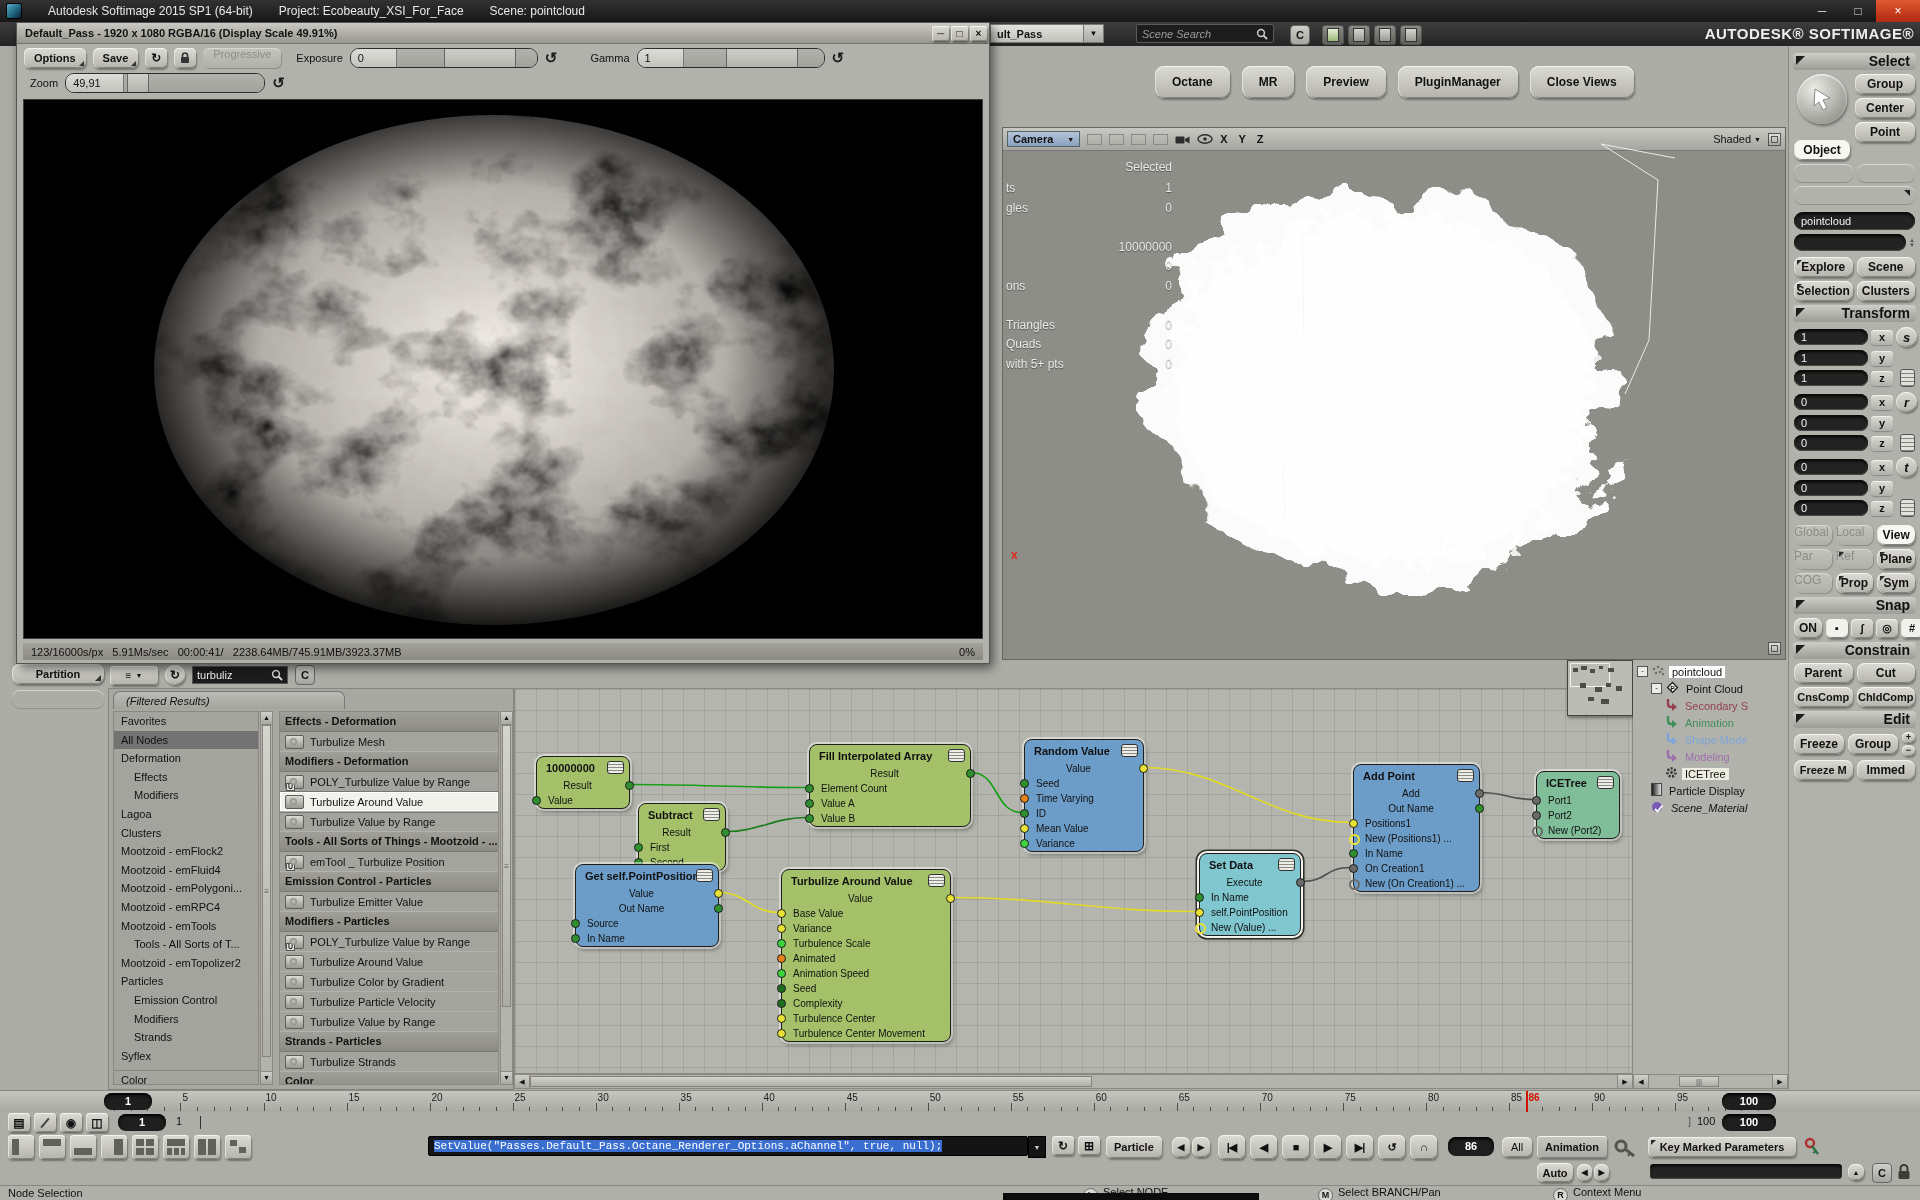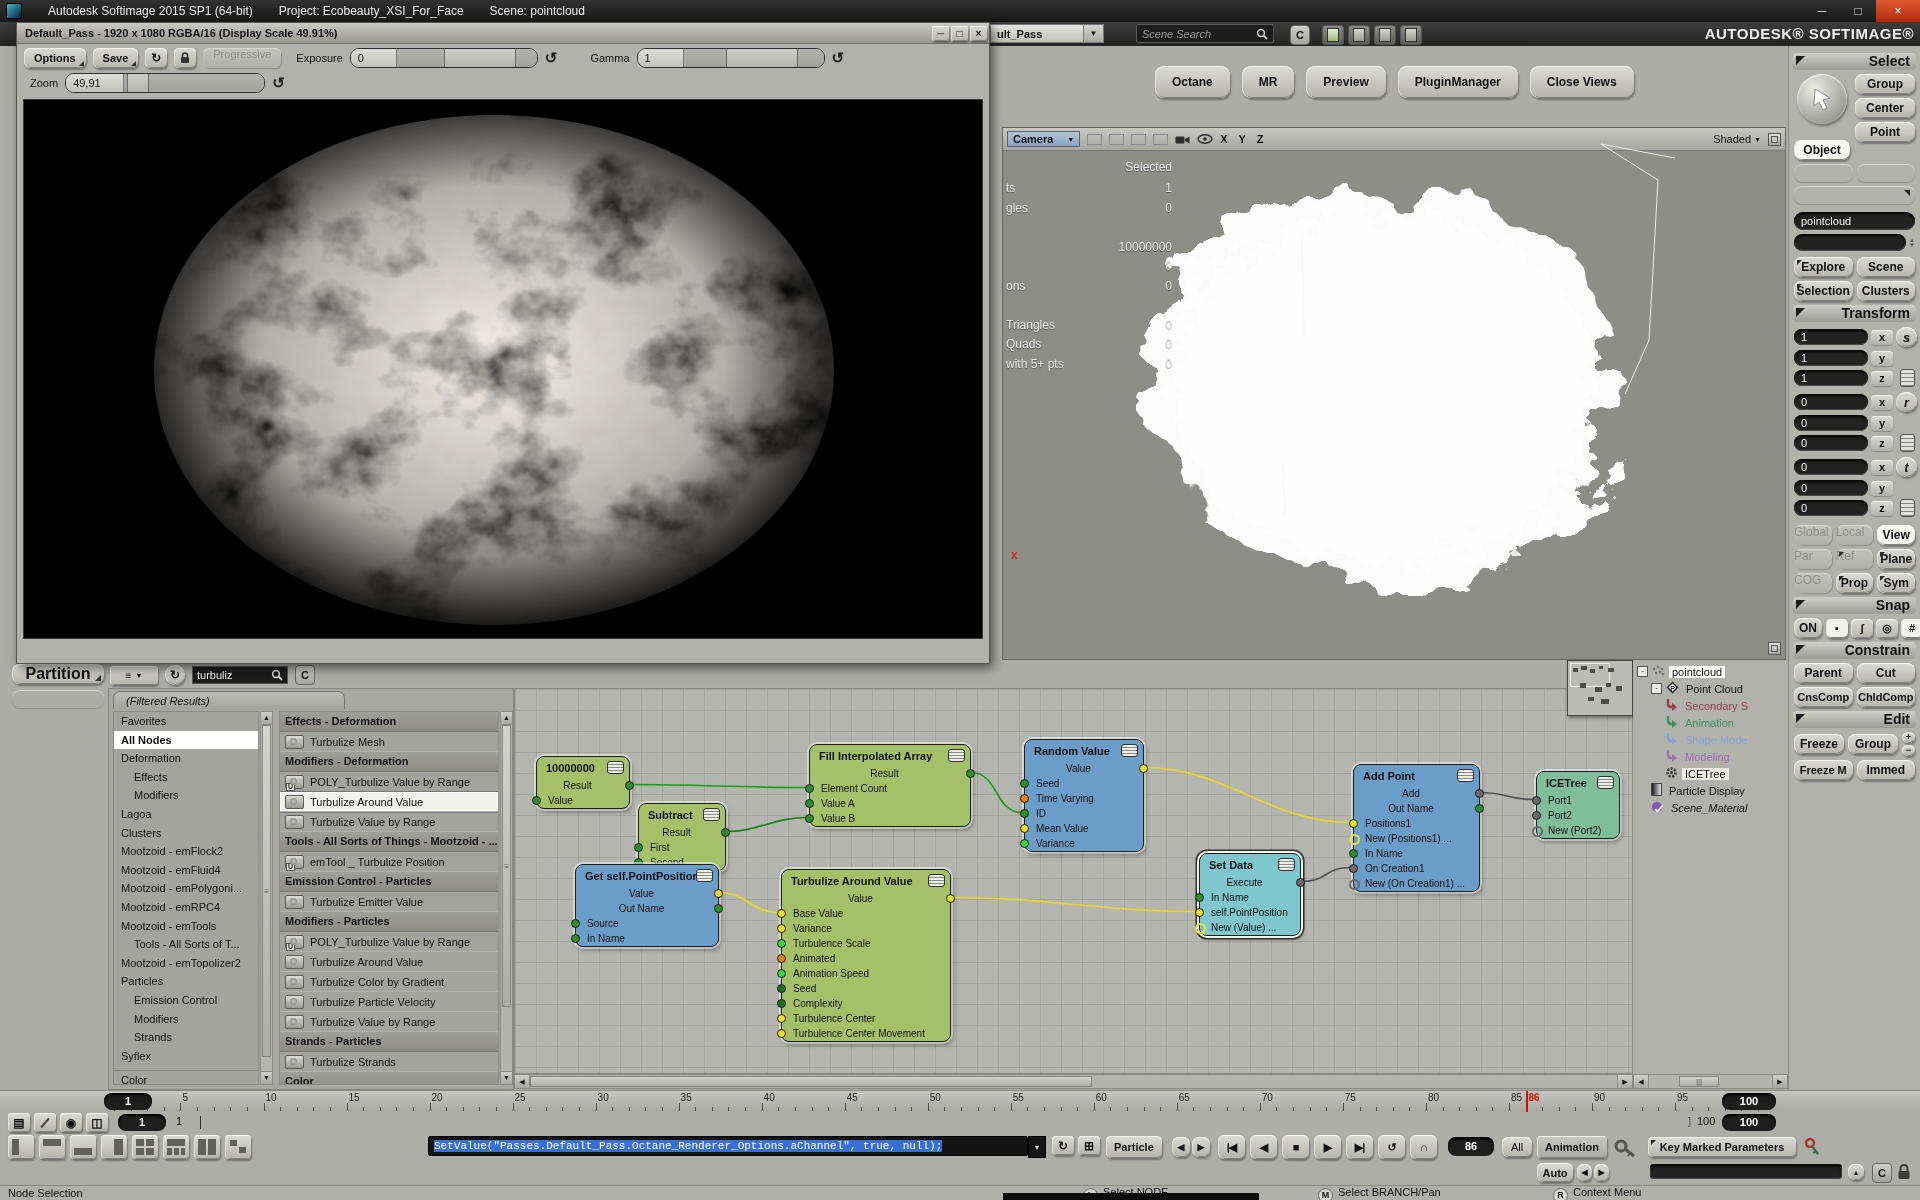--- a/index.html
+++ b/index.html
@@ -91,32 +91,32 @@
   .srtbtn{width:21px;height:20px;border-radius:50%;font-weight:bold;font-style:italic;font-size:13px;}
   .stackic{width:13px;height:16px;border:1px solid #555;border-radius:3px;margin:0 auto;
            background:repeating-linear-gradient(#e2e2dc 0 3px,#84847e 3px 4px);}
   .sicon{width:22px;height:19px;border-radius:5px;font-size:11px;}
   .minipm{width:13px;height:11px;border-radius:50%;font-size:9px;line-height:9px;}
   #tabRow{position:absolute;left:1788px;top:1112px;width:132px;height:20px;display:flex;gap:2px;padding:1px 2px;box-sizing:border-box;background:#aeaea8;}
   .tab{flex:1;text-align:center;font-weight:bold;font-size:11px;line-height:18px;border-radius:5px 5px 0 0;
        background:linear-gradient(#c4c4be,#a4a49e);box-shadow:inset 0 1px 0 #e0e0da;}
   .tab.active{background:#e9e9e3;}
   
-  .partition{left:12px;top:664px;width:92px;height:20px;font-size:16px;border-radius:8px;position:absolute;}
+  .partition{left:12px;top:664px;width:92px;height:20px;font-size:11px;border-radius:8px;position:absolute;}
   .partition::after{content:"";position:absolute;right:3px;bottom:3px;border-left:6px solid transparent;border-bottom:6px solid #333;}
   .ice-tools{left:110px;top:663px;height:24px;display:flex;gap:7px;align-items:center;position:absolute;}
   .listbtn{width:48px;height:19px;border-radius:4px;gap:4px;font-size:10px;}
   .searchdark{width:96px;height:18px;background:#1d1d1d;border:1px solid #555;color:#f0f0f0;display:flex;align-items:center;padding:0 4px;box-sizing:border-box;}
   .ppanel{left:108px;top:688px;width:406px;height:402px;background:#a8a8a2;border:1px solid #85857d;box-sizing:border-box;}
   .ptab{position:absolute;left:4px;top:2px;width:232px;height:18px;border:1px solid #777;border-bottom:none;border-radius:7px 7px 0 0;
         background:linear-gradient(#bcbcb6,#a4a49e);font-style:italic;line-height:18px;padding-left:12px;box-sizing:border-box;}
   .catlist{position:absolute;left:4px;top:22px;width:146px;height:374px;background:#a4a49e;border:1px solid #8a8a82;overflow:hidden;box-sizing:border-box;}
   .cat{height:18.6px;line-height:18.6px;padding-left:7px;white-space:nowrap;}
   .cat.ind{padding-left:20px;}
-  .cat.sel{background:#ffffff;font-weight:bold;}
+  .cat.sel{background:#737373;font-weight:normal;}
   .cat.sep{border-top:1px solid #85857d;margin-top:5px;}
   .vsb{position:absolute;width:13px;background:#b4b4ae;border:1px solid #8a8a82;box-sizing:border-box;}
   .vsb .ar{height:12px;text-align:center;font-size:7px;line-height:12px;background:linear-gradient(#d0d0ca,#a8a8a2);border-bottom:1px solid #8a8a82;}
   .vsb .ar.b{position:absolute;bottom:0;width:100%;border-top:1px solid #8a8a82;border-bottom:none;}
   .vsb .thumb{position:absolute;left:1px;right:1px;background:linear-gradient(#d4d4ce,#aeaea8);border:1px solid #84847c;
               display:flex;align-items:center;justify-content:center;font-size:8px;color:#555;}
   .plist{position:absolute;left:170px;top:22px;width:220px;height:374px;background:#a4a49e;border:1px solid #8a8a82;overflow:hidden;box-sizing:border-box;}
   .pgh{height:19px;line-height:19px;background:linear-gradient(#a0a09a,#8c8c84);font-weight:bold;padding-left:5px;border-bottom:1px solid #7a7a72;white-space:nowrap;overflow:hidden;}
   .pgi{height:19px;display:flex;align-items:center;gap:6px;padding-left:5px;border-bottom:1px solid #b2b2ac;white-space:nowrap;}
   .pgi.sel{background:#f2f2ec;box-shadow:inset 0 0 0 1px #fff,0 0 0 1px #777;}
@@ -403,20 +403,24 @@
             <feTurbulence type="fractalNoise" baseFrequency="0.045 0.05" numOctaves="3" seed="4"></feTurbulence>
             <feColorMatrix type="matrix" values="0 0 0 0 0.95  0 0 0 0 0.92  0 0 0 0 0.88  1.1 1.1 1.1 0 -1.05"></feColorMatrix>
           </filter>
         </defs>
         <rect width="958" height="538" fill="#000"></rect>
         <g mask="url(#smokeMask)">
           <rect width="958" height="538" filter="url(#smokeF)"></rect>
           <rect width="958" height="538" filter="url(#smokeF2)" opacity="0.55"></rect>
         </g>
       </svg>
+    </div>
+    <div class="rw-status">
+      <span class="lft">123/16000s/px   5.91Ms/sec   00:00:41/   2238.64MB/745.91MB/3923.37MB</span>
+      <span class="pct">0%</span>
     </div>
   </div>
 
   <div class="mcp abs">
     <div class="mcp-h">Select</div>
     <div style="display:flex;gap:5px;margin:2px 2px;">
       <div style="display:flex;flex-direction:column;gap:16px;align-items:center;width:56px;text-align:center;">
         <span class="cursor-circle">
           <svg width="26" height="26">
               <path d="M6 3 L21 12 L14 14 L18 22 L14 24 L10 16 L5 20 Z" fill="#fff" stroke="#888" stroke-width="1"></path>

